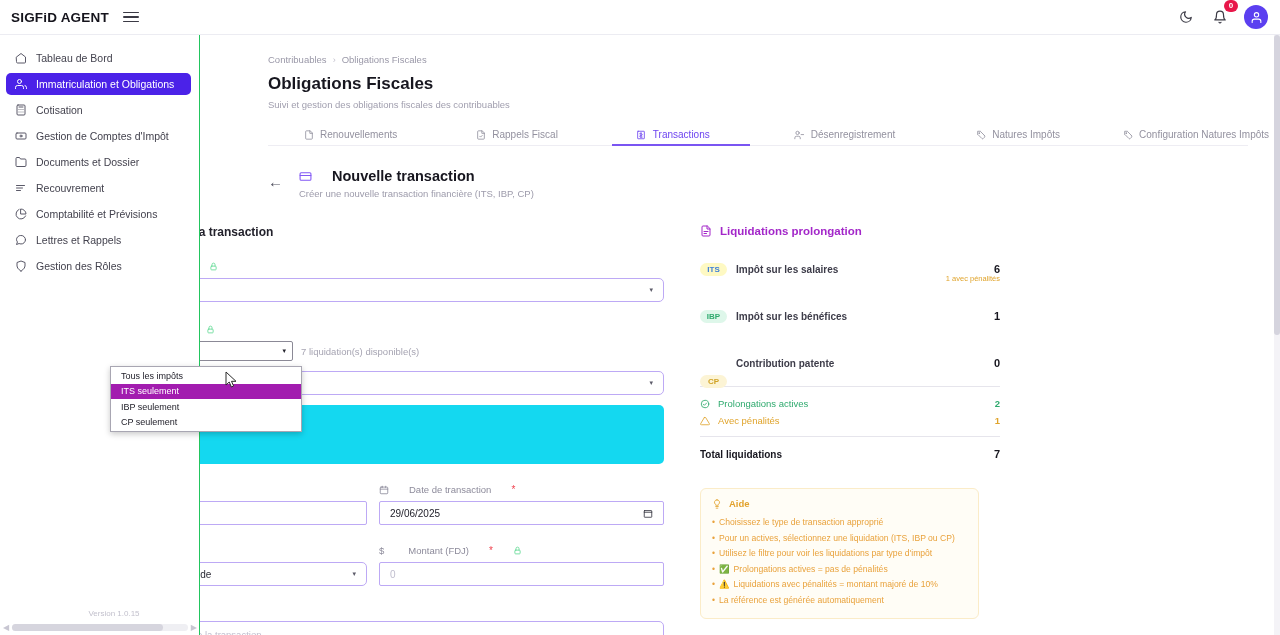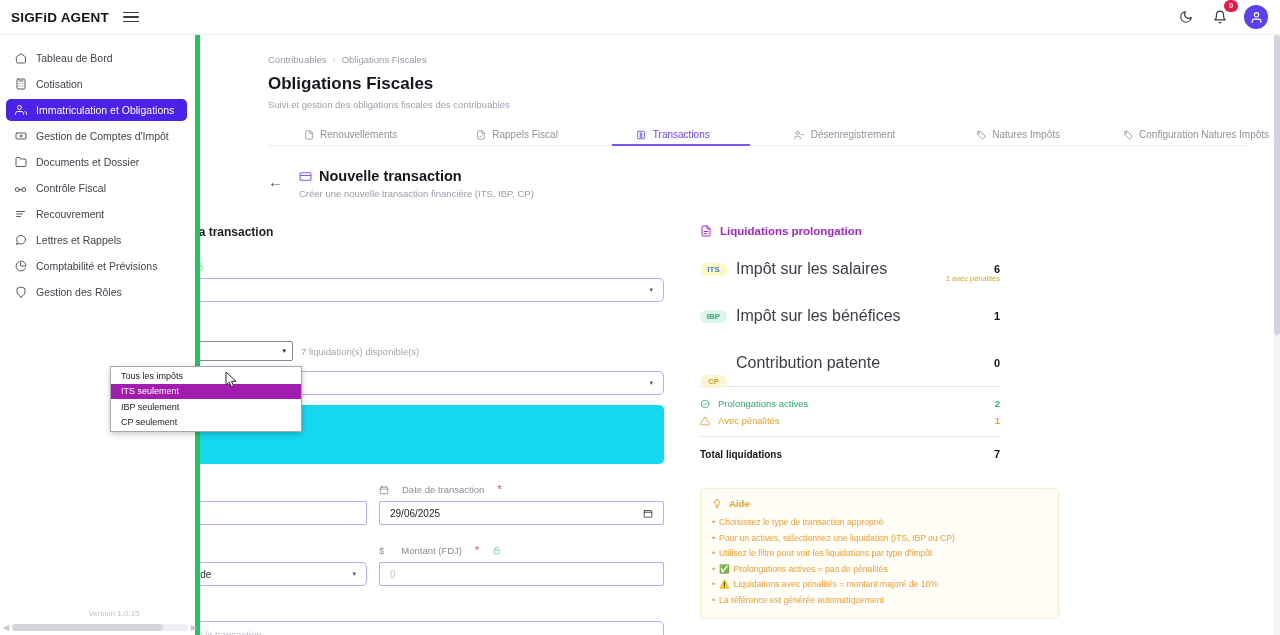--- a/index.html
+++ b/index.html
@@ -43,21 +43,21 @@
   }
   .avatar {
     width: 24px; height: 24px; border-radius: 50%;
     background: #5b3ff0; display: flex; align-items: center; justify-content: center;
     color: #fff; cursor: pointer;
   }
 
   
   .sidebar {
     position: absolute; top: 35px; left: 0; width: 200px; height: 600px;
-    background: #ffffff; border-right: 5px solid #22c55e;
+    background: #ffffff; border-right: 1px solid #22c55e;
     padding-top: 8px; z-index: 30;
   }
   .nav-item {
     display: flex; align-items: center; gap: 9px;
     height: 22px; margin: 4px 8px 4px 6px;
     padding: 0 8px; border-radius: 5px;
     font-size: 10.5px; color: #43424e; cursor: pointer;
     white-space: nowrap;
   }
   .nav-item .nicon { width: 13px; height: 13px; flex: 0 0 13px; color: #5a5968;
@@ -125,37 +125,37 @@
   .tab-2 { margin-left: 78px; }
   .tab-3 { margin-left: 78px; }
   .tab-4 { margin-left: 84px; }
   .tab-5 { margin-left: 80px; }
   .tab-6 { margin-left: 62px; }
 
   
   .sec-head { margin: 22px 0 0 68px; display: flex; align-items: flex-start; gap: 16px; }
   .back-arrow { font-size: 15px; color: #50505e; cursor: pointer; line-height: 1; margin-top: 6px; }
   .sec-title {
-    display: flex; align-items: center; gap: 7px;
+    display: flex; align-items: center; gap: 20px;
     font-size: 14.5px; font-weight: bold; color: #17161f;
   }
   .sec-title .sicon { color: #8358f5; display: flex; align-items: center; }
   .sec-sub { margin-top: 4px; font-size: 9.5px; color: #9d9bab; }
 
   
   .form-col { position: absolute; left: 82px; top: 225px; width: 590px; }
   .form-head {
     display: flex; align-items: center; gap: 8px;
     font-size: 12px; font-weight: bold; color: #23222c;
   }
   .form-head .ficon { color: #8358f5; display: flex; align-items: center; }
 
   .fld { margin-top: 22px; position: relative; }
   .flabel {
-    font-size: 9.5px; color: #8d8b9b; display: flex; align-items: center; gap: 13px;
+    font-size: 9.5px; color: #8d8b9b; display: flex; align-items: center; gap: 20px;
     margin-bottom: 6px;
   }
   .req { color: #f0434f; font-size: 10px; line-height: 1; }
   .lockg { color: #6ddc9c; font-size: 9px; line-height: 1; }
   .field-box {
     height: 24px; width: 582px; border: 1px solid #bda9f5; border-radius: 5px;
     background: #fff; display: flex; align-items: center;
     padding: 0 10px; font-size: 10px; color: #2c2b36; cursor: pointer;
   }
   .field-box .caret { margin-left: auto; color: #5c5b69; font-size: 7px; }
@@ -239,42 +239,42 @@
     position: relative;
   }
   .liq-row:last-child { margin-bottom: 13px; }
   .pill {
     width: 27px; text-align: center; font-size: 8px; font-weight: bold;
     border-radius: 9px; padding: 2px 0; margin-right: 9px; flex: 0 0 27px;
   }
   .pill.its { background: #fef9c3; color: #3d7fd6; }
   .pill.ibp { background: #def7ea; color: #2faa6e; }
   .pill.cp  { background: #fcf4d5; color: #d1a326; margin-top: 36px; }
-  .liq-name { font-size: 16px; color: #3d3c49; }
+  .liq-name { font-size: 10px; color: #3d3c49; font-weight: bold; }
   .liq-num { margin-left: auto; font-size: 11px; font-weight: bold; color: #17161f; }
   .liq-note {
     position: absolute; right: 0; top: 15px; font-size: 7.5px; color: #e0a42c;
   }
   .rdivider { height: 1px; background: #e6e5ec; margin: 4px 0 8px 0; }
   .sum-row {
     display: flex; align-items: center; height: 17px; font-size: 9.5px;
   }
   .sum-row .sicn { width: 12px; display: flex; align-items: center; margin-right: 6px; }
   .sum-row .sval { margin-left: auto; font-weight: bold; font-size: 9.5px; }
   .sum-green { color: #2faa6e; }
   .sum-amber { color: #e0a42c; }
   .total-row {
     display: flex; align-items: center; font-size: 10px; font-weight: bold;
     color: #17161f; height: 18px;
   }
   .total-row .tval { margin-left: auto; font-size: 11px; }
 
   
   .help-card {
-    position: absolute; left: 700px; top: 488px; width: 359px;
+    position: absolute; left: 700px; top: 488px; width: 279px;
     border: 1px solid #fbecc8; border-radius: 6px;
     background: #fffdf6; padding: 9px 22px 10px 11px;
   }
   .help-head {
     display: flex; align-items: center; gap: 7px;
     font-size: 9.5px; font-weight: bold; color: #e2a22d; margin-bottom: 6px;
   }
   .help-li {
     font-size: 8.6px; color: #e9a23c; line-height: 15.5px;
     display: flex; align-items: flex-start; gap: 4px;
@@ -327,107 +327,97 @@
 
 <div class="sidebar">
 
   <div class="nav-item">
     <span class="nicon">
       <svg width="12" height="12" viewBox="0 0 24 24" fill="none" stroke="currentColor" stroke-width="2" stroke-linecap="round" stroke-linejoin="round">
           <path d="M3 10l9-7 9 7v10a2 2 0 01-2 2H5a2 2 0 01-2-2z"></path>
         </svg>
     </span>
     <span>Tableau de Bord</span>
+  </div>
+
+  <div class="nav-item active">
+    <span class="nicon">
+      <svg width="12" height="12" viewBox="0 0 24 24" fill="none" stroke="currentColor" stroke-width="2" stroke-linecap="round" stroke-linejoin="round">
+          <path d="M17 21v-2a4 4 0 00-4-4H5a4 4 0 00-4 4v2"></path>
+          <circle cx="9" cy="7" r="4"></circle>
+          <path d="M23 21v-2a4 4 0 00-3-3.87"></path>
+        </svg>
+    </span>
+    <span>Immatriculation et Obligations</span>
   </div>
 
   <div class="nav-item">
     <span class="nicon">
       <svg width="12" height="12" viewBox="0 0 24 24" fill="none" stroke="currentColor" stroke-width="2" stroke-linecap="round" stroke-linejoin="round">
           <rect x="4" y="2" width="16" height="20" rx="2"></rect>
           <line x1="8" y1="6" x2="16" y2="6"></line>
           <line x1="8" y1="11" x2="8" y2="11"></line>
           <line x1="12" y1="11" x2="12" y2="11"></line>
           <line x1="16" y1="11" x2="16" y2="11"></line>
           <line x1="8" y1="16" x2="8" y2="16"></line>
           <line x1="12" y1="16" x2="12" y2="16"></line>
           <line x1="16" y1="16" x2="16" y2="16"></line>
         </svg>
     </span>
     <span>Cotisation</span>
   </div>
 
-  <div class="nav-item active">
-    <span class="nicon">
-      <svg width="12" height="12" viewBox="0 0 24 24" fill="none" stroke="currentColor" stroke-width="2" stroke-linecap="round" stroke-linejoin="round">
-          <path d="M17 21v-2a4 4 0 00-4-4H5a4 4 0 00-4 4v2"></path>
-          <circle cx="9" cy="7" r="4"></circle>
-          <path d="M23 21v-2a4 4 0 00-3-3.87"></path>
-        </svg>
-    </span>
-    <span>Immatriculation et Obligations</span>
-  </div>
-
   <div class="nav-item">
     <span class="nicon">
       <svg width="12" height="12" viewBox="0 0 24 24" fill="none" stroke="currentColor" stroke-width="2" stroke-linecap="round" stroke-linejoin="round">
           <rect x="2" y="6" width="20" height="12" rx="2"></rect>
           <circle cx="12" cy="12" r="2"></circle>
         </svg>
     </span>
     <span>Gestion de Comptes d'Impôt</span>
   </div>
 
   <div class="nav-item">
     <span class="nicon">
       <svg width="12" height="12" viewBox="0 0 24 24" fill="none" stroke="currentColor" stroke-width="2" stroke-linecap="round" stroke-linejoin="round">
           <path d="M22 19a2 2 0 01-2 2H4a2 2 0 01-2-2V5a2 2 0 012-2h5l2 3h9a2 2 0 012 2z"></path>
         </svg>
     </span>
     <span>Documents et Dossier</span>
   </div>
 
-  <div class="nav-item">
-    <span class="nicon">
-      <svg width="13" height="13" viewBox="0 0 24 24" fill="none" stroke="currentColor" stroke-width="2" stroke-linecap="round" stroke-linejoin="round">
-          <circle cx="6" cy="14" r="3.5"></circle>
-          <circle cx="18" cy="14" r="3.5"></circle>
-          <path d="M9.5 14h5"></path>
-        </svg>
-    </span>
-    <span>Contrôle Fiscal</span>
-  </div>
 
   <div class="nav-item">
     <span class="nicon">
       <svg width="12" height="12" viewBox="0 0 24 24" fill="none" stroke="currentColor" stroke-width="2" stroke-linecap="round" stroke-linejoin="round">
           <line x1="3" y1="7" x2="19" y2="7"></line>
           <line x1="3" y1="12" x2="15" y2="12"></line>
           <line x1="3" y1="17" x2="11" y2="17"></line>
         </svg>
     </span>
     <span>Recouvrement</span>
   </div>
 
   <div class="nav-item">
     <span class="nicon">
       <svg width="12" height="12" viewBox="0 0 24 24" fill="none" stroke="currentColor" stroke-width="2" stroke-linecap="round" stroke-linejoin="round">
-          <path d="M21 11.5a8.4 8.4 0 01-9 8.4 8.5 8.5 0 01-3.8-.9L3 21l1.9-5.1A8.4 8.4 0 013 11.5a8.5 8.5 0 018.5-8.5h.5a8.5 8.5 0 019 8.5z"></path>
-        </svg>
-    </span>
-    <span>Lettres et Rappels</span>
+          <path d="M21.2 15.9A10 10 0 118.1 2.8"></path>
+          <path d="M12 2a10 10 0 0110 10H12z"></path>
+        </svg>
+    </span>
+    <span>Comptabilité et Prévisions</span>
   </div>
 
   <div class="nav-item">
     <span class="nicon">
       <svg width="12" height="12" viewBox="0 0 24 24" fill="none" stroke="currentColor" stroke-width="2" stroke-linecap="round" stroke-linejoin="round">
-          <path d="M21.2 15.9A10 10 0 118.1 2.8"></path>
-          <path d="M12 2a10 10 0 0110 10H12z"></path>
-        </svg>
-    </span>
-    <span>Comptabilité et Prévisions</span>
+          <path d="M21 11.5a8.4 8.4 0 01-9 8.4 8.5 8.5 0 01-3.8-.9L3 21l1.9-5.1A8.4 8.4 0 013 11.5a8.5 8.5 0 018.5-8.5h.5a8.5 8.5 0 019 8.5z"></path>
+        </svg>
+    </span>
+    <span>Lettres et Rappels</span>
   </div>
 
   <div class="nav-item">
     <span class="nicon">
       <svg width="12" height="12" viewBox="0 0 24 24" fill="none" stroke="currentColor" stroke-width="2" stroke-linecap="round" stroke-linejoin="round">
           <path d="M12 22s8-4 8-10V5l-8-3-8 3v7c0 6 8 10 8 10z"></path>
         </svg>
     </span>
     <span>Gestion des Rôles</span>
   </div>

